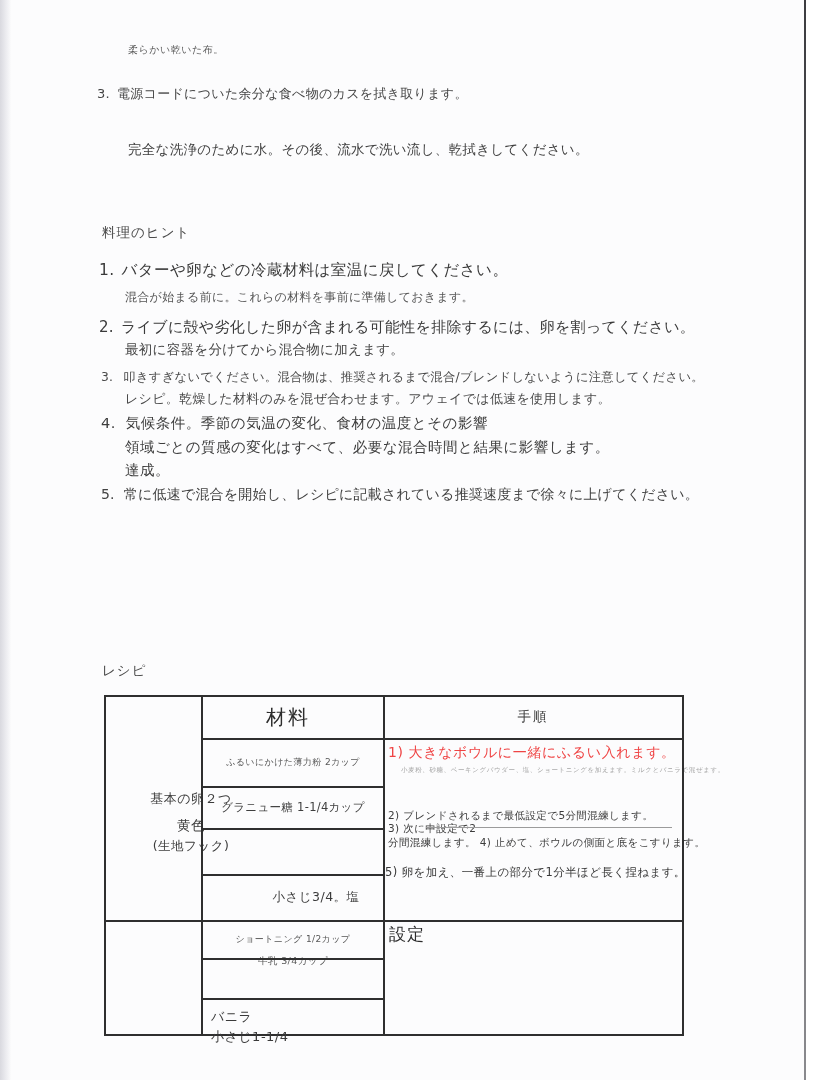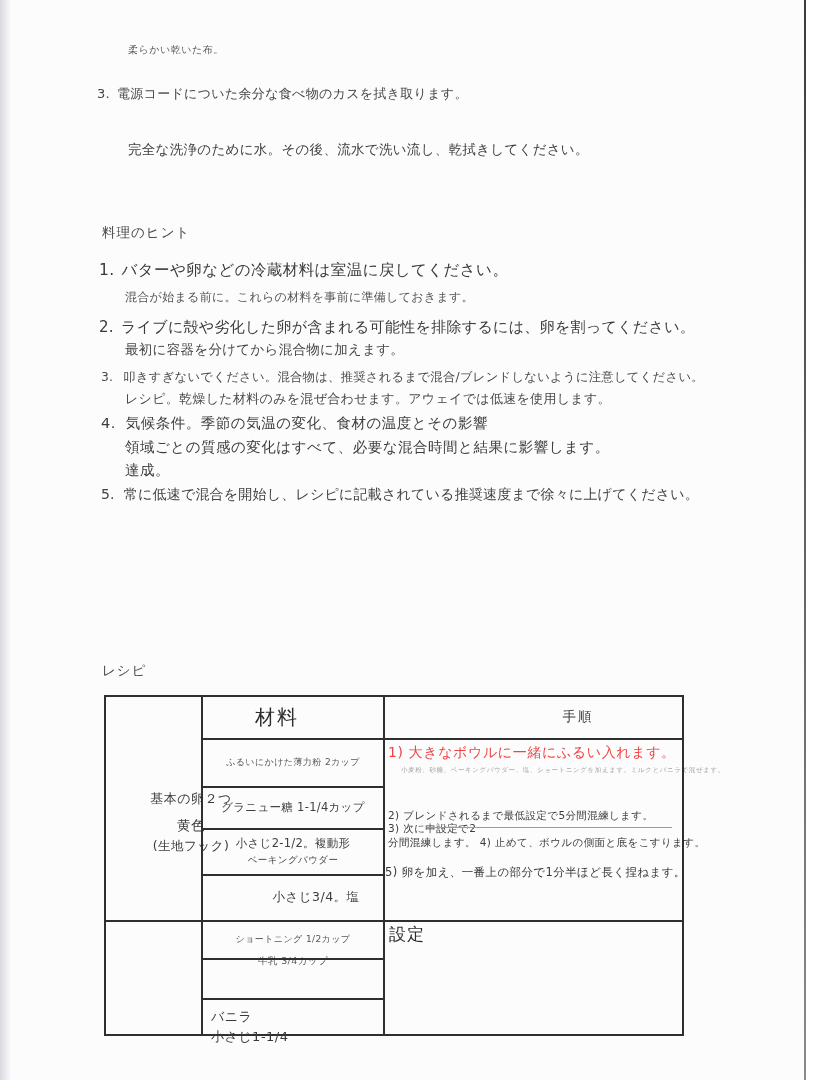--- a/index.html
+++ b/index.html
@@ -111,35 +111,31 @@
     <div class="hline" style="left:0;top:0;width:580px;"></div>
     <div class="hline" style="left:97px;top:43px;width:483px;"></div>
     <div class="hline" style="left:97px;top:91px;width:184px;"></div>
     <div class="hline" style="left:97px;top:133px;width:184px;"></div>
     <div class="hline" style="left:97px;top:179px;width:184px;"></div>
     <div class="hline" style="left:0;top:225px;width:580px;"></div>
     <div class="hline" style="left:97px;top:263px;width:184px;"></div>
     <div class="hline" style="left:97px;top:303px;width:184px;"></div>
     <div class="hline" style="left:0;top:339px;width:580px;"></div>
 
-    <div class="cell hdr-ing" style="left:83px;top:2px;width:180px;height:40px;border-radius:14px;">材料</div>
-    <div class="cell hdr-steps" style="left:281px;top:2px;width:296px;height:40px;padding-left:45px;">手順</div>
+    <div class="cell hdr-ing" style="left:94px;top:2px;width:180px;height:40px;border-radius:14px;">材料</div>
+    <div class="cell hdr-steps" style="left:281px;top:2px;width:296px;height:40px;">手順</div>
 
     <div class="cell lbl" style="left:2px;top:62px;width:94px;height:130px;padding-left:38px;">
       <div>基本の卵２つ</div>
       <div class="l2">黄色</div>
       <div class="l3">(生地フック)</div>
     </div>
 
     <div class="cell ing-sm" style="left:99px;top:45px;width:180px;height:44px;">ふるいにかけた薄力粉 2カップ</div>
     <div class="cell ing-md" style="left:99px;top:93px;width:180px;height:38px;">グラニュー糖 1-1/4カップ</div>
-    <div class="cell" style="left:99px;top:135px;width:180px;height:42px;">
-      <div class="ing-md">小さじ2-1/2。複動形</div>
-      <div class="ing-sub">ベーキングパウダー</div>
-    </div>
     <div class="cell ing-md2" style="left:97px;top:181px;width:142px;height:42px;padding-left:44px;">小さじ3/4。塩</div>
 
     <div class="stepline s1" style="left:284px;top:49px;">1) 大きなボウルに一緒にふるい入れます。</div>
     <div class="stepline s-note" style="left:297px;top:71px;">小麦粉、砂糖、ベーキングパウダー、塩、ショートニングを加えます。ミルクとバニラで混ぜます。</div>
     <div class="stepline s-md" style="left:284px;top:114px;">2) ブレンドされるまで最低設定で5分間混練します。</div>
     <div class="stepline s-md" style="left:284px;top:127px;">3) 次に中設定で2</div>
     <div class="u-line" style="left:322px;top:132px;width:246px;"></div>
     <div class="stepline s-md" style="left:284px;top:141px;">分間混練します。 4) 止めて、ボウルの側面と底をこすります。</div>
     <div class="stepline s-5" style="left:281px;top:170px;">5) 卵を加え、一番上の部分で1分半ほど長く捏ねます。</div>
 

